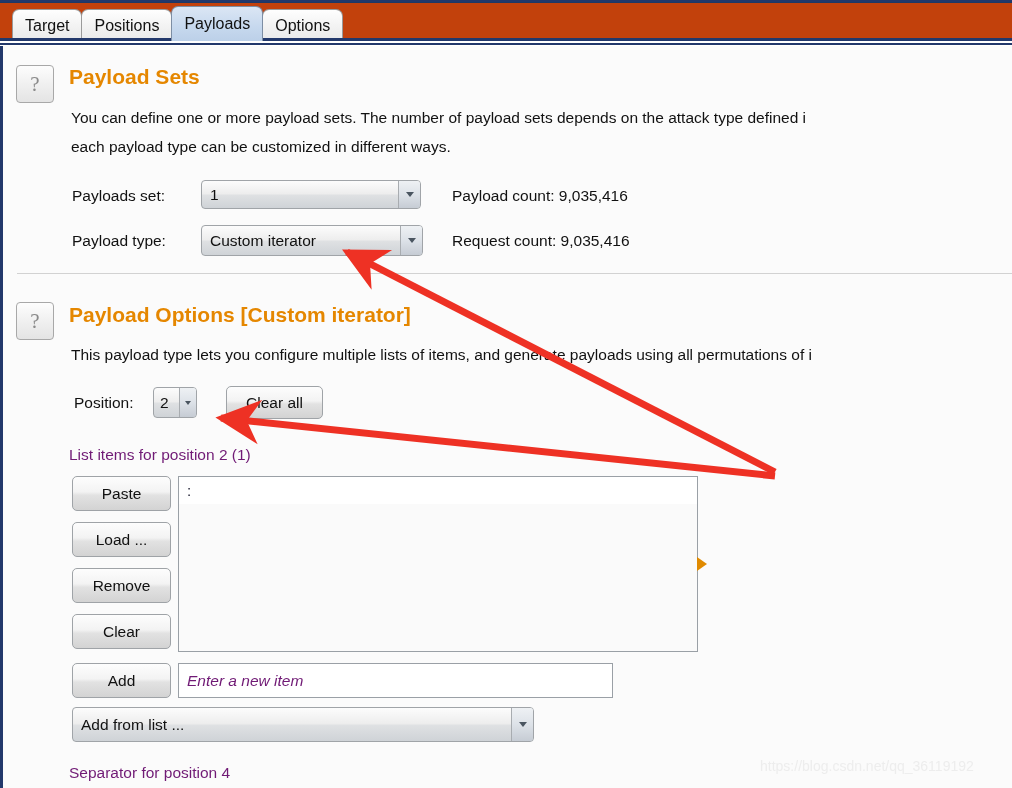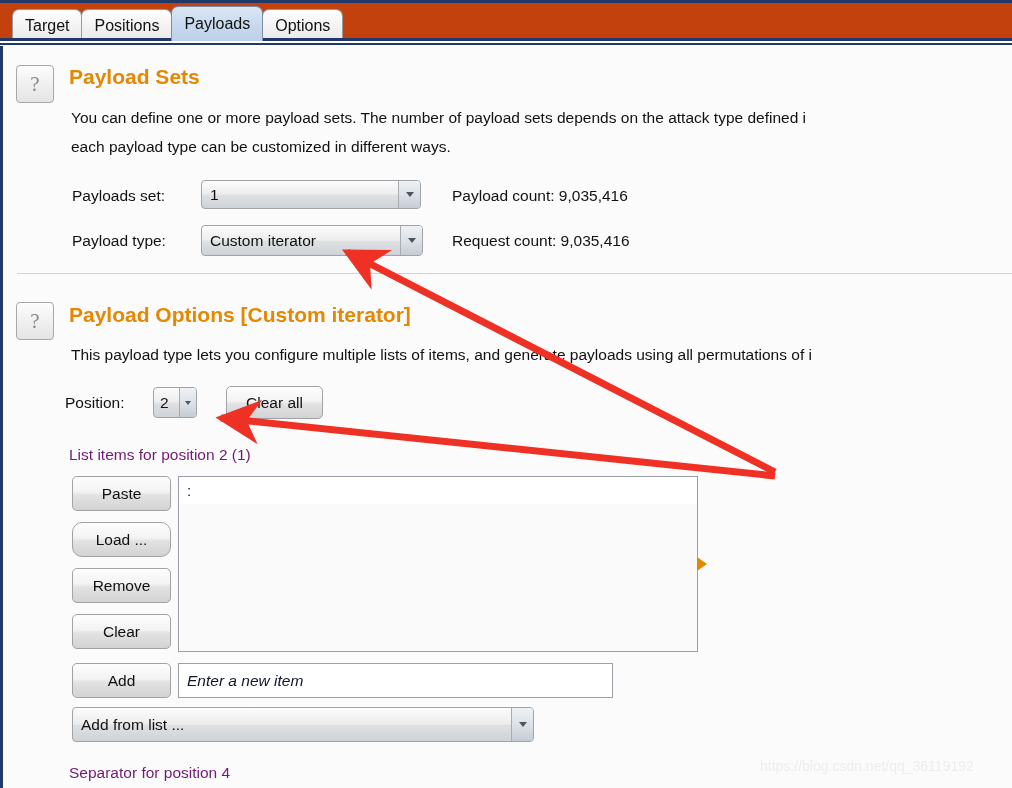--- a/index.html
+++ b/index.html
@@ -162,21 +162,21 @@
   
   .textfield{
     position:absolute;
     background:#ffffff;
     border:1px solid #9aa0a6;
     box-sizing:border-box;
     display:flex;align-items:center;
     padding-left:8px;
     font-size:15.5px;
   }
-  .textfield .ph{color:#0f172a;font-style:italic;}
+  .textfield .ph{color:#701a75;font-style:italic;}
 
   
   #expand-tri{
     position:absolute;
     width:0;height:0;
     border-top:7px solid transparent;
     border-bottom:7px solid transparent;
     border-left:10px solid #e08a00;
   }
 
@@ -248,37 +248,37 @@
     <span>Request count:</span> <span>9,035,416</span>
   </div>
 
   <hr class="divider" style="left:14px;top:227px;width:995px;">
 
   <div class="help-icon" style="left:13px;top:256px;">?</div>
   <div class="section-title" style="left:66px;top:257px;">Payload Options [Custom iterator]</div>
 
   <div class="desc" style="left:68px;top:300px;">This payload type lets you configure multiple lists of items, and generate payloads using all permutations of i</div>
 
-  <div class="label" style="left:62px;top:348px;">Position:</div>
+  <div class="label" style="left:71px;top:348px;">Position:</div>
   <div class="combo" style="left:150px;top:341px;width:44px;height:31px;">
     <span class="val" style="padding-left:6px;">2</span>
     <span class="arrowbtn" style="width:17px;">
         <i style="border-left-width:3px;border-right-width:3px;border-top-width:4px;"></i>
       </span>
   </div>
   <div class="btn" style="left:223px;top:340px;width:97px;height:33px;">
     <span>Clear all</span>
   </div>
 
   <div class="orange-label" style="left:66px;top:400px;">List items for position 2 (1)</div>
 
   <div class="btn" style="left:69px;top:430px;width:99px;height:35px;">
     <span>Paste</span>
   </div>
-  <div class="btn" style="left:69px;top:476px;width:99px;height:35px;border-radius:10px;">
+  <div class="btn" style="left:69px;top:476px;width:99px;height:35px;">
     <span>Load ...</span>
   </div>
   <div class="btn" style="left:69px;top:522px;width:99px;height:35px;">
     <span>Remove</span>
   </div>
   <div class="btn" style="left:69px;top:568px;width:99px;height:35px;">
     <span>Clear</span>
   </div>
 
   <div id="list-box" style="left:175px;top:430px;width:520px;height:176px;">

